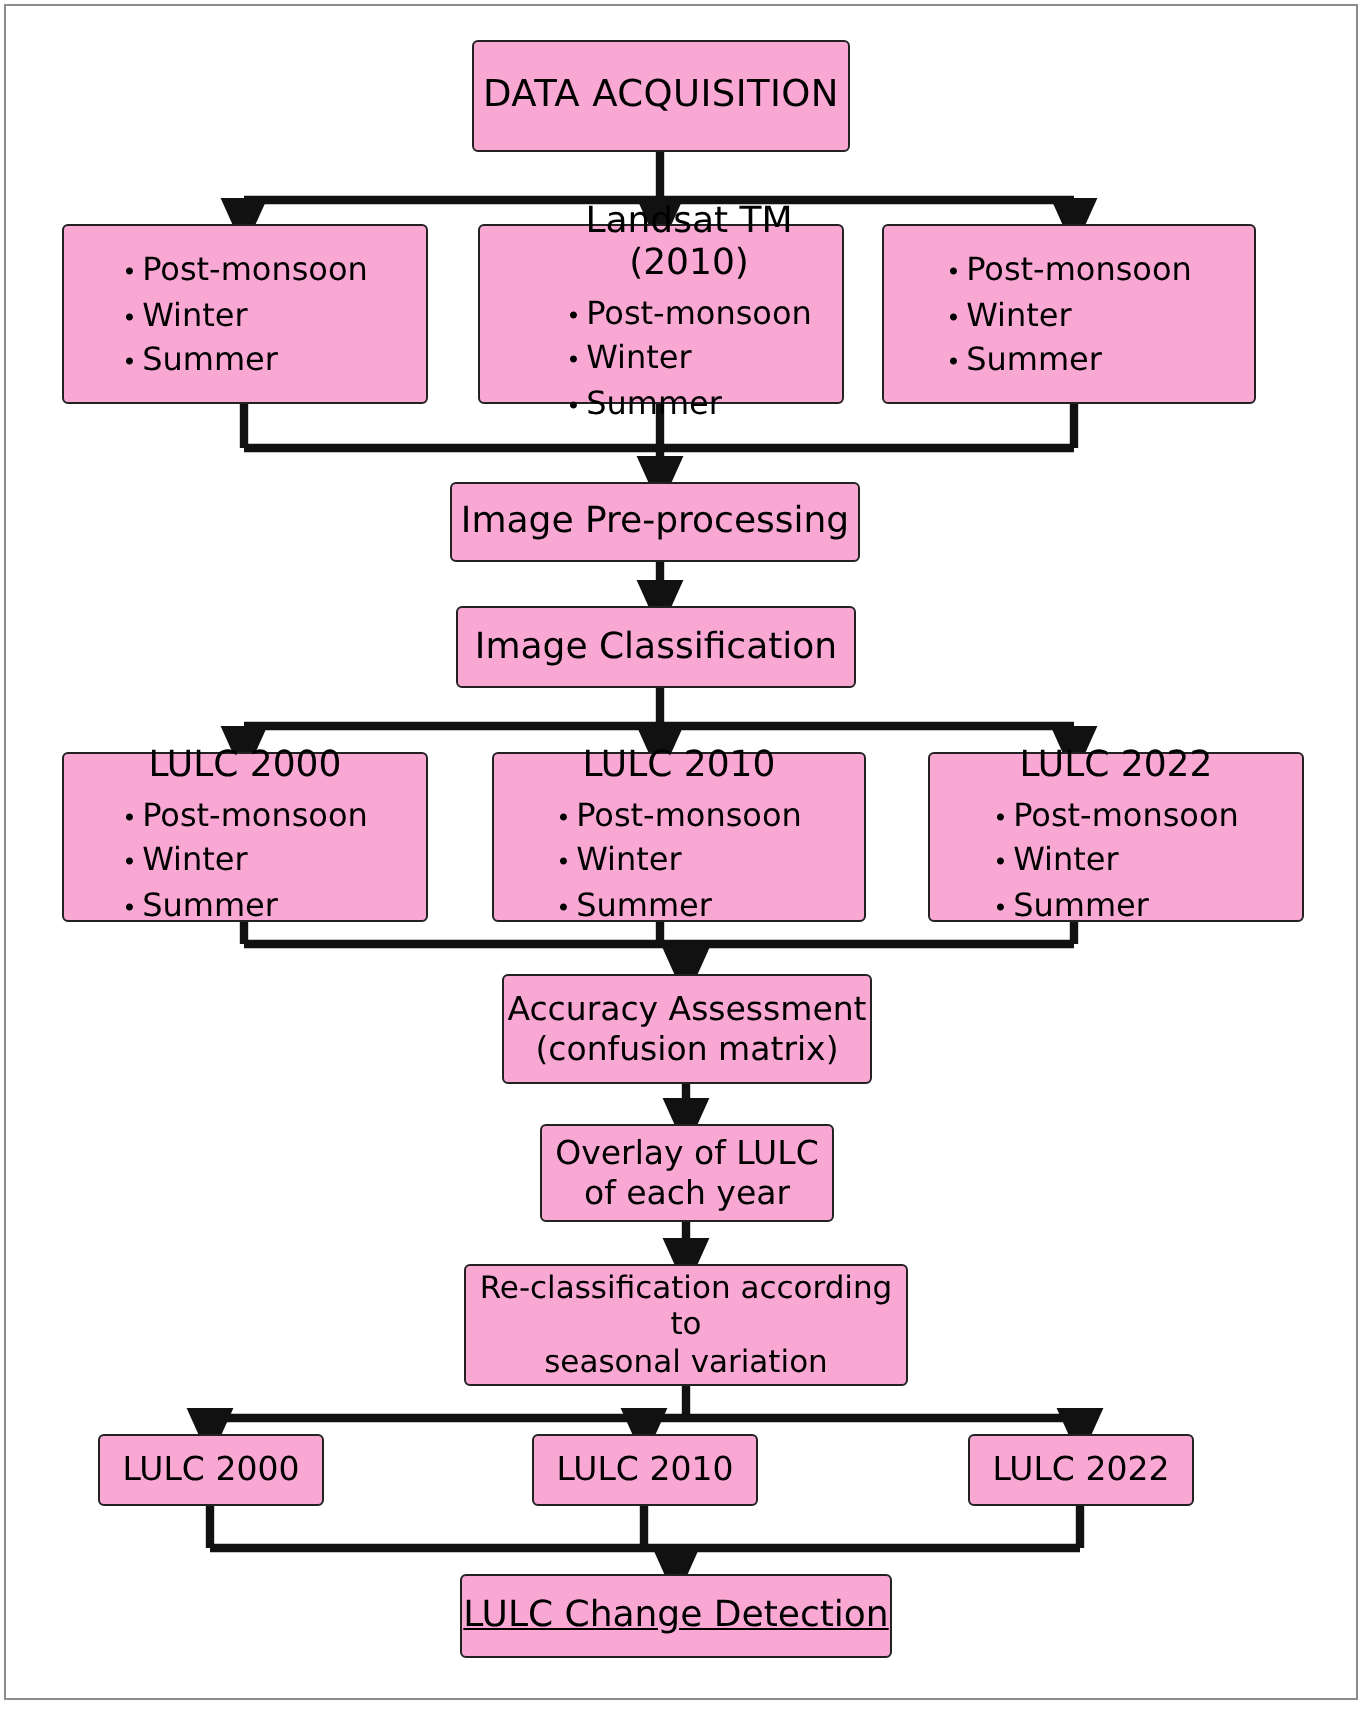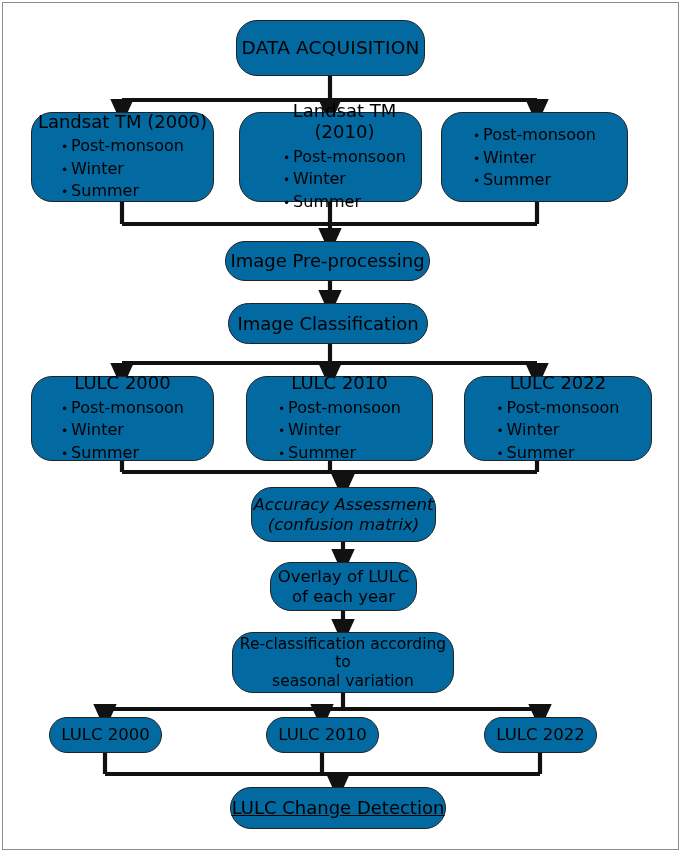--- a/index.html
+++ b/index.html
@@ -29,22 +29,22 @@
     position: absolute;
     left: 0;
     top: 0;
     width: 685px;
     height: 856px;
   }
   .node {
     position: absolute;
     box-sizing: border-box;
     border: 1.6px solid #222222;
-    border-radius: 21px;
-    background: #0369a1;
+    border-radius: 3px;
+    background: #f9a8d4;
     display: flex;
     flex-direction: column;
     justify-content: center;
     color: #000000;
   }
   .node .title {
     text-align: center;
     line-height: 1.18;
     white-space: pre-line;
   }
@@ -129,21 +129,20 @@
       <path d="M 105 774 L 540 774"></path>
       <path d="M 338 774 L 338 787" marker-end="url(#arw)"></path>
     </g>
   </svg>
 
   <div class="node t-caps" style="left:236px; top:20px; width:189px; height:56px;">
     <div class="title">DATA ACQUISITION</div>
   </div>
 
   <div class="node t-big with-list" style="left:31px; top:112px; width:183px; height:90px;">
-    <div class="title">Landsat TM (2000)</div>
     <ul class="bullets">
       <li>Post-monsoon</li>
       <li>Winter</li>
       <li>Summer</li>
     </ul>
   </div>
 
   <div class="node t-big with-list" style="left:239px; top:112px; width:183px; height:90px;padding-left:28px;">
     <div class="title">Landsat TM (2010)</div>
     <ul class="bullets">
@@ -189,21 +188,21 @@
 
   <div class="node t-big with-list" style="left:464px; top:376px; width:188px; height:85px;">
     <div class="title">LULC 2022</div>
     <ul class="bullets">
       <li>Post-monsoon</li>
       <li>Winter</li>
       <li>Summer</li>
     </ul>
   </div>
 
-  <div class="node t-med" style="left:251px; top:487px; width:185px; height:55px;font-style:italic;">
+  <div class="node t-med" style="left:251px; top:487px; width:185px; height:55px;">
     <div class="title">Accuracy Assessment
 (confusion matrix)</div>
   </div>
 
   <div class="node t-sm" style="left:232px; top:632px; width:222px; height:61px;">
     <div class="title">Re-classification according to
 seasonal variation</div>
   </div>
 
   <div class="node t-med" style="left:270px; top:562px; width:147px; height:49px;">

